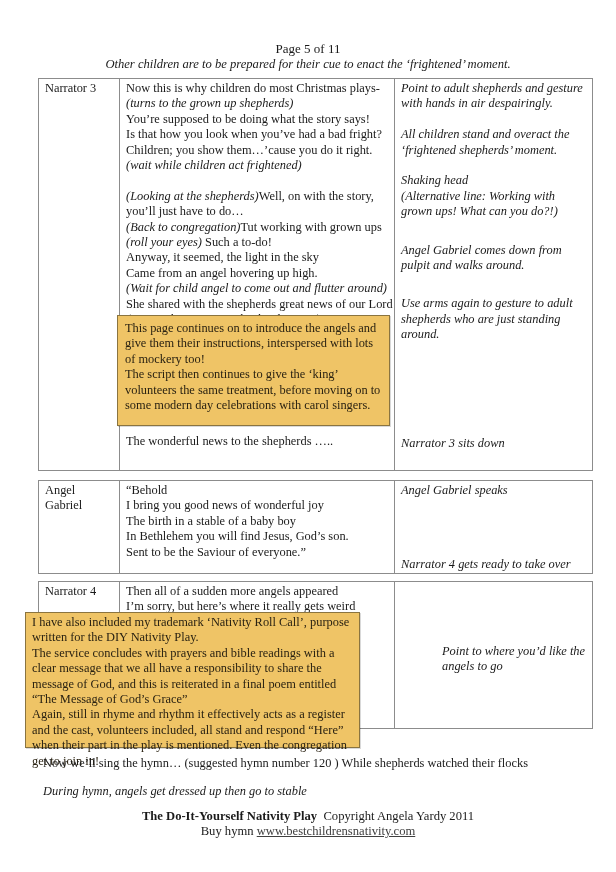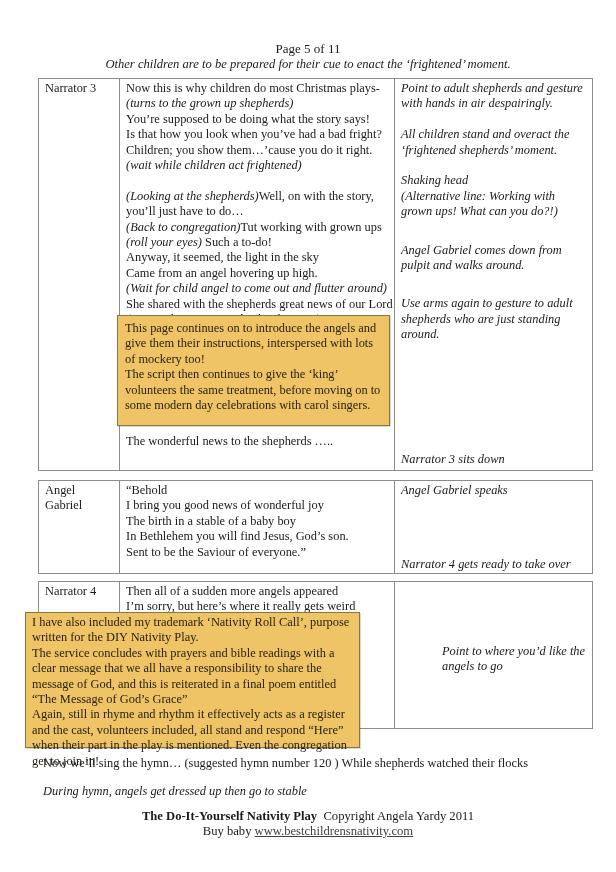--- a/index.html
+++ b/index.html
@@ -79,21 +79,21 @@
       <span class="dir">Point to adult shepherds and gesture with hands in air despairingly.</span>
       <span class="gap"></span>
       <span class="dir">All children stand and overact the ‘frightened shepherds’ moment.</span>
       <span class="gap"></span>
       <span class="dir">Shaking head</span>
       <span class="dir">(Alternative line: Working with grown ups! What can you do?!)</span>
       <span class="gap" style="height:23px"></span>
       <span class="dir">Angel Gabriel comes down from pulpit and walks around.</span>
       <span class="gap" style="height:23px"></span>
       <span class="dir">Use arms again to gesture to adult shepherds who are just standing around.</span>
-      <span class="dir" style="position:absolute; bottom:3px; left:6px;margin-top:35px;">Narrator 3 sits down</span>
+      <span class="dir" style="position:absolute; bottom:19px; left:6px;margin-top:35px;">Narrator 3 sits down</span>
     </td>
   </tr>
 </tbody>
   </table>
 
 <table class="script t2">
   <tbody>
       <tr>
     <td class="c1"><span>Angel Gabriel</span></td>
     <td class="c2">
@@ -137,14 +137,14 @@
   <div>Again, still in rhyme and rhythm it effectively acts as a register and the cast, volunteers included, all stand and respond “Here” when their part in the play is mentioned.  Even the congregation get to join in!</div>
 </div>
 
 <div class="after1">Now we’ll sing the hymn… (suggested hymn number 120 ) While shepherds watched their flocks</div>
 <div class="after2">During hymn, angels get dressed up then go to stable</div>
 
 <div class="footer1">
   <b>The Do-It-Yourself Nativity Play</b><span style="white-space:pre">  Copyright Angela Yardy 2011</span>
 </div>
 <div class="footer2">
-  <span style="white-space:pre">Buy baby </span><a class="link" href="#">www.bestchildrensnativity.com</a>
+  <span style="white-space:pre">Buy hymn </span><a class="link" href="#">www.bestchildrensnativity.com</a>
 </div>
 
 </body></html>

